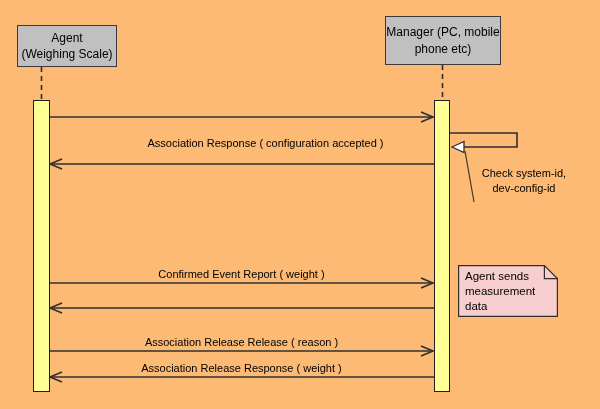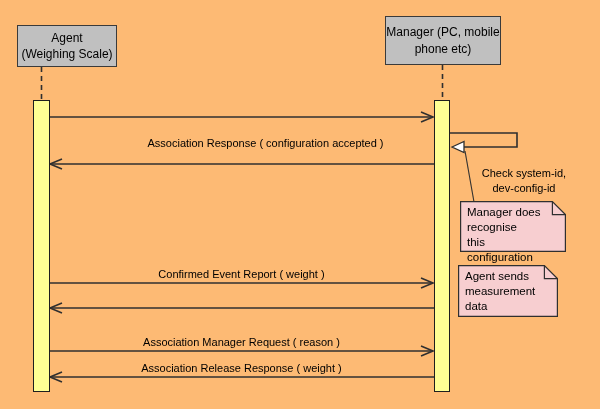--- a/index.html
+++ b/index.html
@@ -94,35 +94,26 @@
 (Weighing Scale)</div>
 
   <div class="actor-box" style="left:385px;top:16px;width:116px;height:49px;">Manager (PC, mobile
 phone etc)</div>
 
   <div class="activation" style="left:33px;top:100px;width:17px;height:292px;"></div>
   <div class="activation" style="left:434px;top:100px;width:16px;height:292px;"></div>
 
   <div class="msg-label" style="top:136px;margin-left:24px;">Association Response ( configuration accepted )</div>
   <div class="msg-label" style="top:267px;">Confirmed Event Report ( weight )</div>
-  <div class="msg-label" style="top:335px;">Association Manager Request ( reason )</div>
+  <div class="msg-label" style="top:335px;">Association Release Release ( reason )</div>
   <div class="msg-label" style="top:361px;">Association Release Response ( weight )</div>
 
   <div class="self-label" style="left:468px;top:152px;width:112px;margin-top:14px;">Check system-id,
 dev-config-id</div>
 
-  <div class="note" style="left:460px;top:201px;width:106px;height:51px;">
-    <svg class="note-svg" width="106" height="51" viewBox="0 0 106 51">
-      <path class="note-shape" d="M0.6,0.6 H92.4 L105.4,13.6 V50.4 H0.6 Z"></path>
-      <polyline class="note-fold" points="92.4,0.6 92.4,13.6 105.4,13.6"></polyline>
-    </svg>
-    <div class="note-text">Manager does
-recognise
-this configuration</div>
-  </div>
 
   <div class="note" style="left:458px;top:265px;width:100px;height:52px;padding-left:28px;">
     <svg class="note-svg" width="100" height="52" viewBox="0 0 100 52">
       <path class="note-shape" d="M0.6,0.6 H86.4 L99.4,13.6 V51.4 H0.6 Z"></path>
       <polyline class="note-fold" points="86.4,0.6 86.4,13.6 99.4,13.6"></polyline>
     </svg>
     <div class="note-text">Agent sends
 measurement
 data</div>
   </div>

